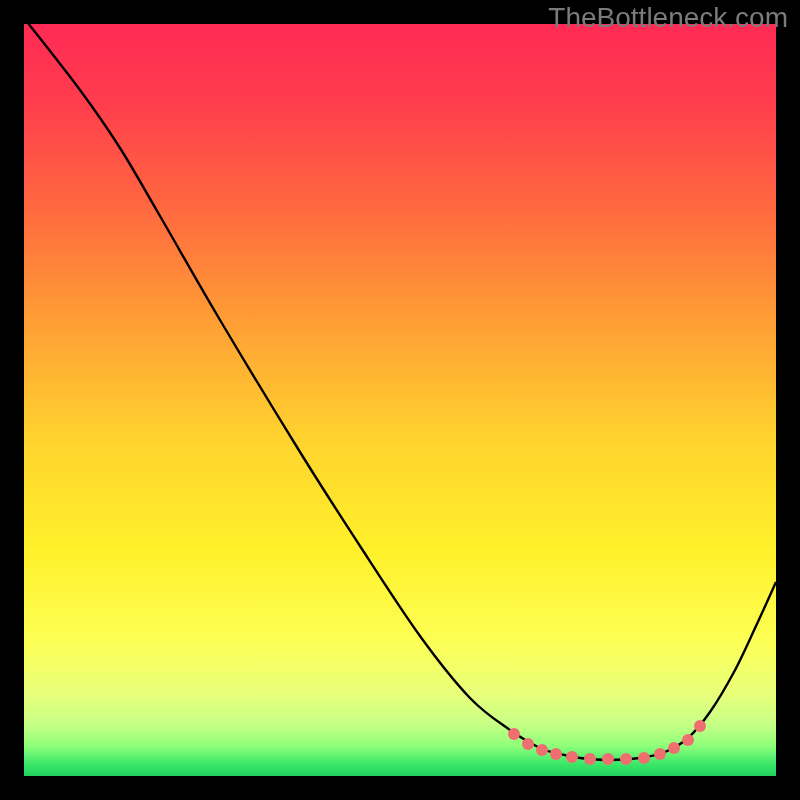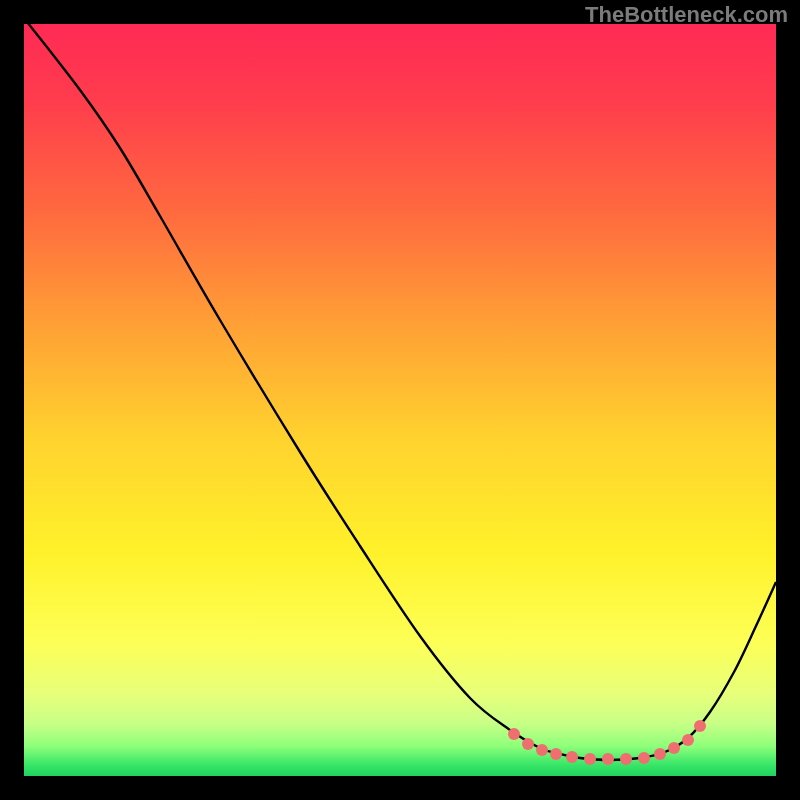--- a/index.html
+++ b/index.html
@@ -13,22 +13,22 @@
   .container {
     position: relative;
     width: 800px;
     height: 800px;
   }
   .watermark {
     position: absolute;
     top: 2px;
     right: 12px;
     font-family: Arial, Helvetica, sans-serif;
-    font-size: 22px;
-    font-weight: bold;
+    font-size: 28px;
+    font-weight: normal;
     color: #7b7b7b;
     z-index: 10;
   }
   svg {
     position: absolute;
     left: 0;
     top: 0;
   }
 </style>
 </head>

